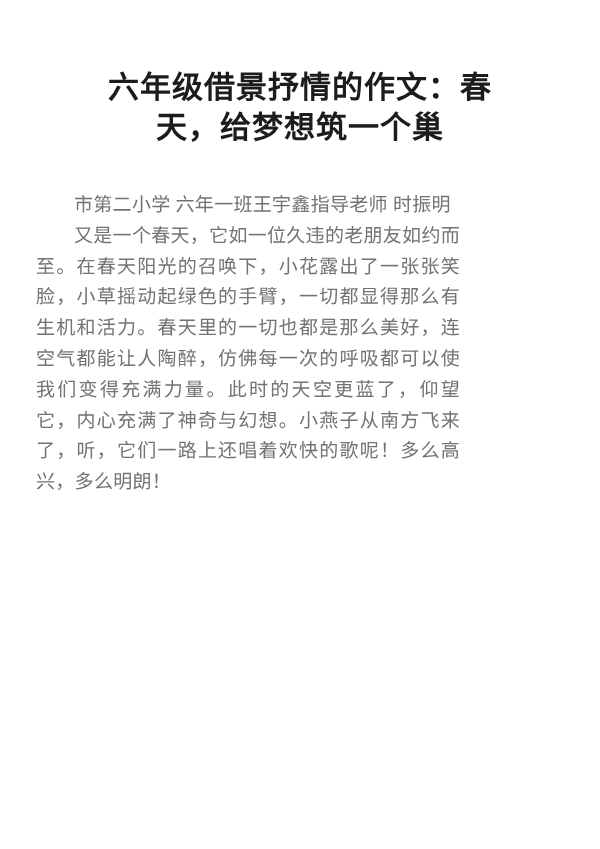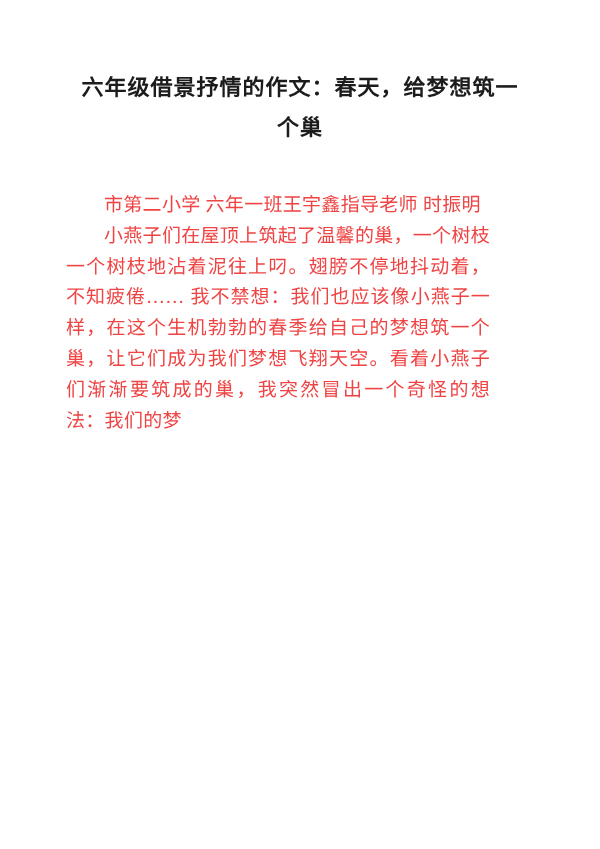--- a/index.html
+++ b/index.html
@@ -19,45 +19,45 @@
     background: #ffffff;
     box-sizing: border-box;
     position: relative;
   }
   .doc-title {
     margin: 0;
     padding-top: 68px;
     width: 440px;
     margin-left: 80px;
     text-align: center;
-    font-size: 22px;
+    font-size: 31px;
     font-weight: bold;
     color: #1c1c1c;
     line-height: 40px;
     letter-spacing: 1px;
   }
   .doc-body {
     width: 424px;
-    margin-left: 66px;
+    margin-left: 36px;
     margin-top: 42px;
     font-size: 19px;
     line-height: 30.8px;
-    color: #ef4444;
+    color: #737373;
     text-align: justify;
     letter-spacing: 0.3px;
   }
   .doc-body p {
     margin: 0;
     text-indent: 2em;
     word-break: break-all;
   }
 </style>
 </head>
 <body>
 
 <div class="page">
   <h1 class="doc-title">六年级借景抒情的作文：春天，给梦想筑一个巢</h1>
 
   <div class="doc-body">
     <p>市第二小学 六年一班王宇鑫指导老师 时振明</p>
-    <p>小燕子们在屋顶上筑起了温馨的巢，一个树枝一个树枝地沾着泥往上叼。翅膀不停地抖动着，不知疲倦…… 我不禁想：我们也应该像小燕子一样，在这个生机勃勃的春季给自己的梦想筑一个巢，让它们成为我们梦想飞翔天空。看着小燕子们渐渐要筑成的巢，我突然冒出一个奇怪的想法：我们的梦</p>
+    <p>又是一个春天，它如一位久违的老朋友如约而至。在春天阳光的召唤下，小花露出了一张张笑脸，小草摇动起绿色的手臂，一切都显得那么有生机和活力。春天里的一切也都是那么美好，连空气都能让人陶醉，仿佛每一次的呼吸都可以使我们变得充满力量。此时的天空更蓝了，仰望它，内心充满了神奇与幻想。小燕子从南方飞来了，听，它们一路上还唱着欢快的歌呢！多么高兴，多么明朗！</p>
   </div>
 </div>
 
 </body></html>

